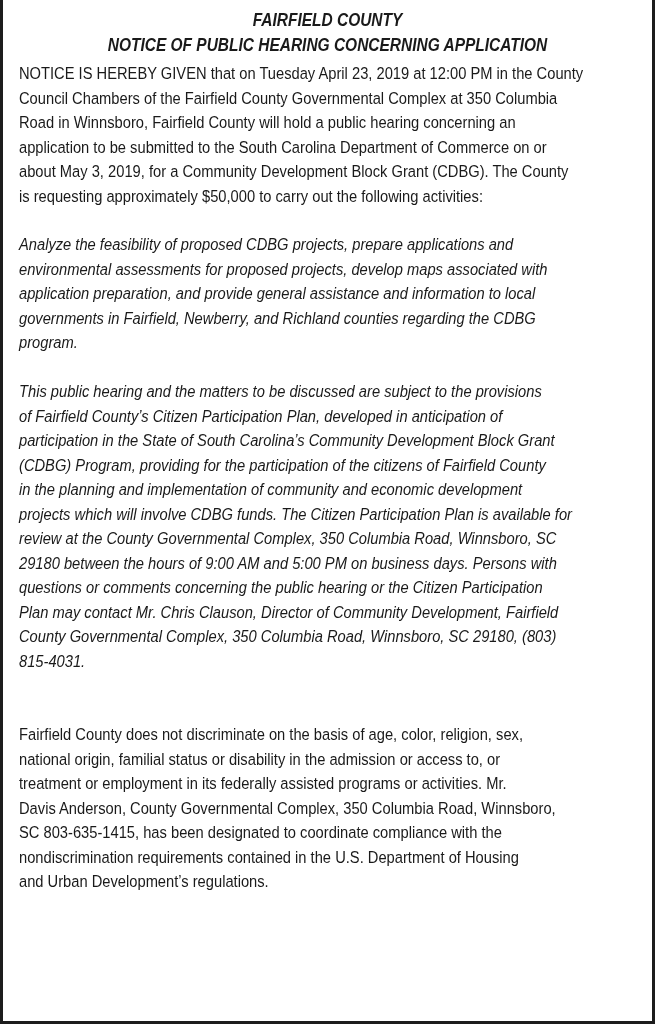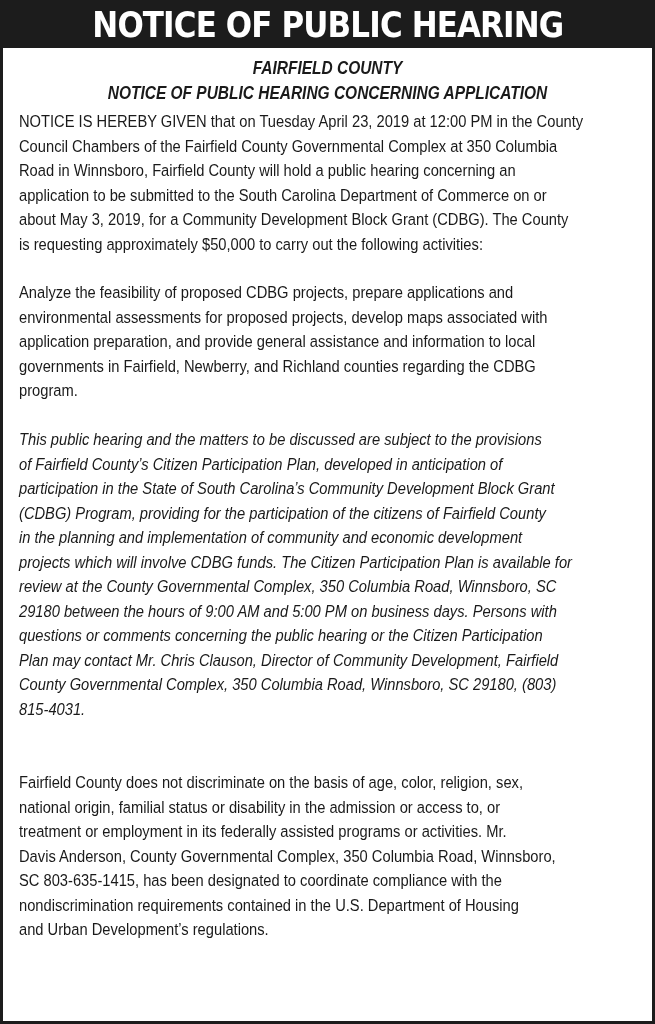--- a/index.html
+++ b/index.html
@@ -70,32 +70,29 @@
       transform-origin: left top;
       color: #1a1a1a;
       white-space: normal;
     }
     .para .line {
       display: block;
       white-space: nowrap;
     }
     .para-wrap { margin-bottom: 24px; }
     .para-wrap.p1 { height: 147px; }
-    .para-wrap.p2 { height: 123px; }
+    .para-wrap.p2 { height: 123px; font-style: italic; }
     .para-wrap.p3 { height: 319px; font-style: italic; }
     .para-wrap.p4 { height: 172px; }
   </style>
 </head>
 <body>
 
 <div class="notice">
 
-  <div class="banner">
-    <div class="banner-title">NOTICE OF PUBLIC HEARING</div>
-  </div>
 
   <div class="subhead first">FAIRFIELD COUNTY</div>
   <div class="subhead">NOTICE OF PUBLIC HEARING CONCERNING APPLICATION</div>
 
   <div class="content">
 
     <div class="para-wrap p1">
       <p class="para">
         <span class="line">NOTICE IS HEREBY GIVEN that on Tuesday April 23, 2019 at 12:00 PM in the County</span>
         <span class="line">Council Chambers of the Fairfield County Governmental Complex at 350 Columbia</span>

